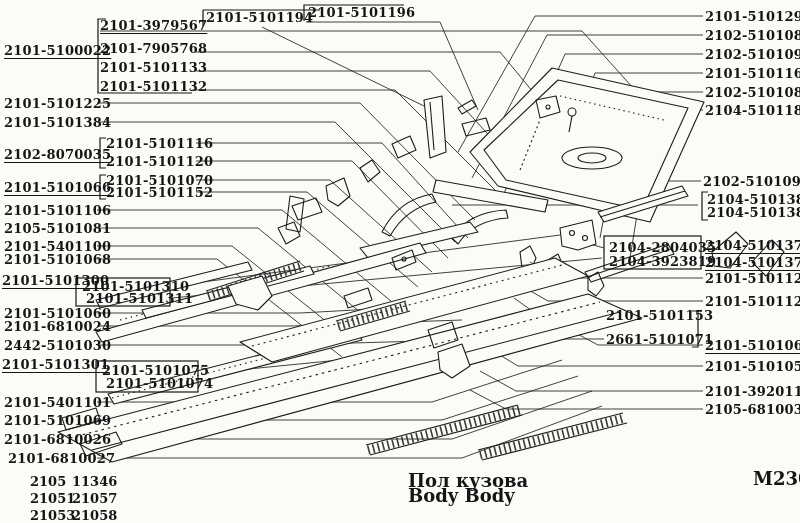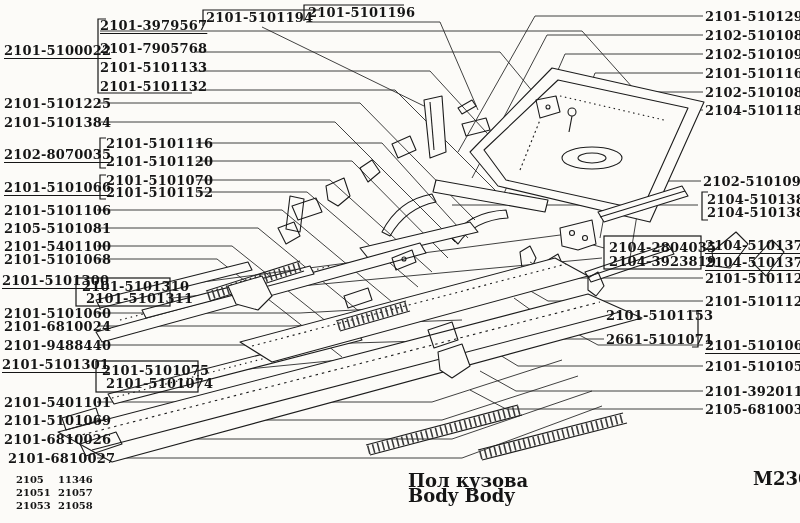--- a/index.html
+++ b/index.html
@@ -5,22 +5,22 @@
   html,body{margin:0;padding:0}
   .sheet{position:relative;width:800px;height:523px;background:#fcfbf8;overflow:hidden;
          font-family:"DejaVu Serif",serif;color:#151515}
   .art{position:absolute;left:0;top:0;z-index:1}
   .wm{position:absolute;z-index:2;left:208px;top:234px;font:700 42px "DejaVu Sans",sans-serif;
       letter-spacing:6px;color:#9a9a9a;opacity:.4;user-select:none}
   .lbl{position:absolute;z-index:3;white-space:nowrap;font-weight:700;font-size:13px;
        line-height:13px;letter-spacing:.2px}
   .u{text-decoration:underline;text-underline-offset:2.5px;cursor:pointer}
   .ft{position:absolute;z-index:3;font-weight:700;font-size:18px;line-height:14px}
-  .models{position:absolute;z-index:3;left:16px;top:474px;display:grid;
-          grid-template-columns:42px auto;row-gap:2px;font-weight:700;font-size:10px}
+  .models{position:absolute;z-index:3;left:30px;top:474px;display:grid;
+          grid-template-columns:42px auto;row-gap:2px;font-weight:700;font-size:13px}
 </style>
 </head>
 <body>
 
 <div class="sheet">
 
   <svg class="art" width="800" height="523" viewBox="0 0 800 523">
 
     <g stroke="#2b2b2b" stroke-width="0.9" fill="none">
       <path d="M100,31 H582 L642,98"></path>
@@ -179,21 +179,21 @@
   <div class="lbl u" style="left:4px;top:181px">2101-5101066</div>
   <div class="lbl" style="left:4px;top:204px">2101-5101106</div>
   <div class="lbl" style="left:4px;top:222px">2105-5101081</div>
   <div class="lbl" style="left:4px;top:240px">2101-5401100</div>
   <div class="lbl" style="left:4px;top:253px">2101-5101068</div>
   <div class="lbl u" style="left:2px;top:274px">2101-5101300</div>
   <div class="lbl" style="left:82px;top:280px">2101-5101310</div>
   <div class="lbl" style="left:86px;top:292px">2101-5101311</div>
   <div class="lbl" style="left:4px;top:307px">2101-5101060</div>
   <div class="lbl" style="left:4px;top:320px">2101-6810024</div>
-  <div class="lbl" style="left:4px;top:339px">2101-9488440</div>
+  <div class="lbl" style="left:4px;top:339px">2442-5101030</div>
   <div class="lbl u" style="left:2px;top:358px">2101-5101301</div>
   <div class="lbl" style="left:102px;top:364px">2101-5101075</div>
   <div class="lbl" style="left:106px;top:377px">2101-5101074</div>
   <div class="lbl" style="left:4px;top:396px">2101-5401101</div>
   <div class="lbl" style="left:4px;top:414px">2101-5101069</div>
   <div class="lbl" style="left:4px;top:433px">2101-6810026</div>
   <div class="lbl" style="left:8px;top:452px">2101-6810027</div>
 
   <div class="lbl" style="left:705px;top:10px">2101-5101290</div>
   <div class="lbl" style="left:705px;top:29px">2102-5101086</div>

